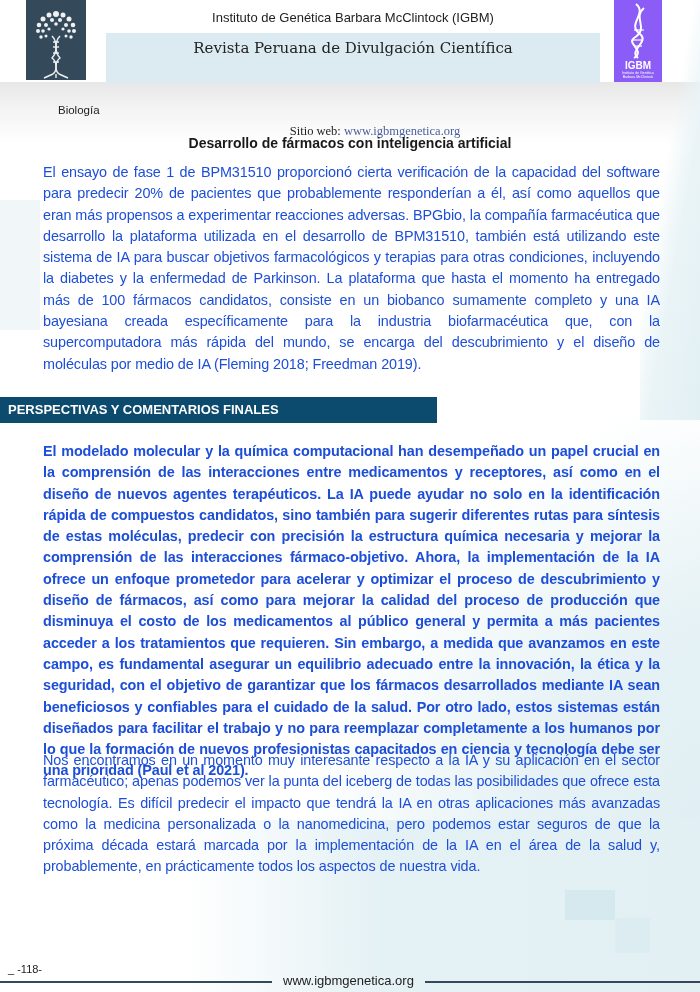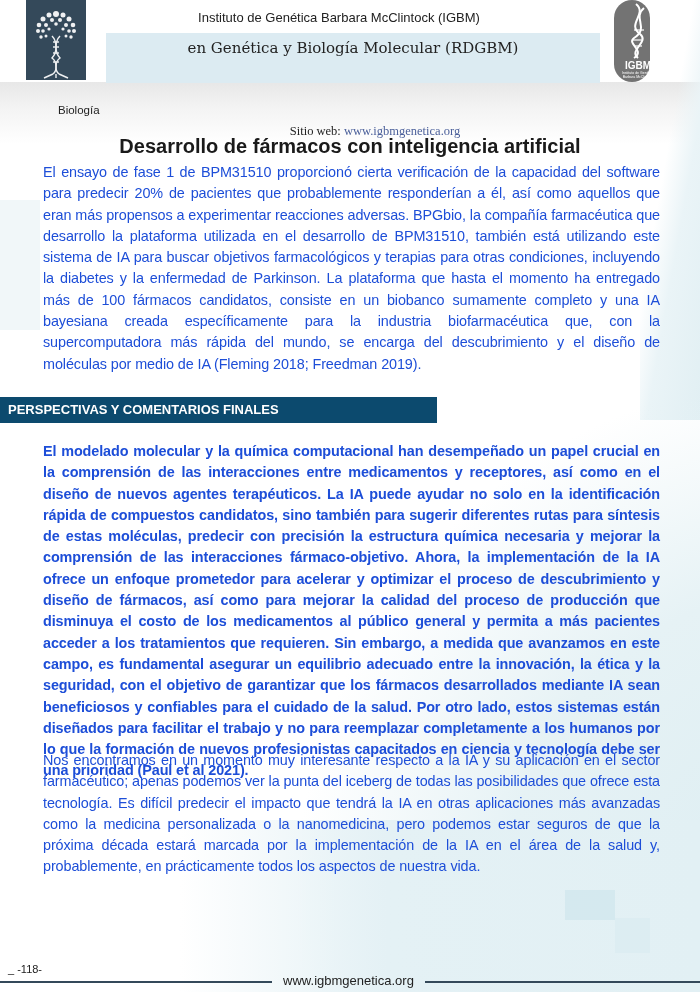--- a/index.html
+++ b/index.html
@@ -30,46 +30,45 @@
     background: linear-gradient(100deg, rgba(255,255,255,0) 40%, #eaf4f7 60%, #e1eff3 100%);
   }
 
   .content { position: relative; z-index: 1; }
 
   .logo-left {
     position: absolute; left: 26px; top: 0; width: 60px; height: 80px;
     background: #34495a;
   }
   .logo-right {
-    position: absolute; left: 614px; top: 0; width: 36px; height: 82px;
-    background: #737373;
-    border-radius: 22px;
+    position: absolute; left: 614px; top: 0; width: 48px; height: 82px;
+    background: #8b5cf6;
   }
   .institute {
-    position: absolute; left: 94px; top: 10px; width: 490px; text-align: center;
+    position: absolute; left: 108px; top: 10px; width: 490px; text-align: center;
     font-size: 13px; color: #222;
   }
   .journal-box {
     position: absolute; left: 106px; top: 33px; width: 494px; height: 50px;
     background: #dcebf2;
     text-align: center;
     font-family: "DejaVu Serif", serif; font-size: 15px; line-height: 20px;
     color: #222; padding-top: 5px; box-sizing: border-box;
   }
   .website-row {
     position: absolute; left: 150px; top: 92px; width: 450px; text-align: center;
     font-family: "Liberation Serif", serif; font-size: 12.5px; color: #222; margin-top: 32px;
   }
   .website-row .url { color: #4a5f9a; }
   .article-label {
     position: absolute; left: 58px; top: 104px; font-size: 11.5px; color: #222;
   }
   .title {
     position: absolute; left: 40px; top: 135px; width: 620px; text-align: center;
-    font-weight: bold; font-size: 20px; color: #1a1a1a;
+    font-weight: bold; font-size: 14px; color: #1a1a1a;
   }
   .para {
     position: absolute; left: 43px; width: 617px;
     font-size: 14.4px; line-height: 21.3px; text-align: justify; color: #1d4ed8;
     letter-spacing: -0.1px;
   }
   .p1 { top: 162px; }
   .section-bar {
     position: absolute; left: 0; top: 397px; width: 437px; height: 26px;
     background: #0c4a6e;
@@ -143,21 +142,21 @@
         <path d="M27 74 L18 78"></path>
           <path d="M33 74 L42 78"></path>
           <path d="M30 74 L30 78"></path>
       </g>
     </svg>
   </div>
 
   <div class="institute">Instituto de Genética Barbara McClintock (IGBM)</div>
 
   <div class="journal-box">
-    <div>en Genética y Biología Molecular (RDGBM)</div>
+    <div>Revista Peruana de Divulgación Científica</div>
   </div>
 
   <div class="logo-right">
     <svg width="48" height="82" viewBox="0 0 48 82">
       <g stroke="#ffffff" stroke-width="2" fill="none">
         <path d="M22 4 C34 14, 12 24, 26 34 C36 42, 14 50, 24 58"></path>
         <path d="M30 8 C18 18, 36 28, 20 38 C12 44, 32 50, 20 58"></path>
         <line x1="20" y1="30" x2="30" y2="30" stroke-width="1.2"></line>
         <line x1="19" y1="40" x2="29" y2="40" stroke-width="1.2"></line>
         <line x1="20" y1="46" x2="28" y2="46" stroke-width="1.2"></line>

